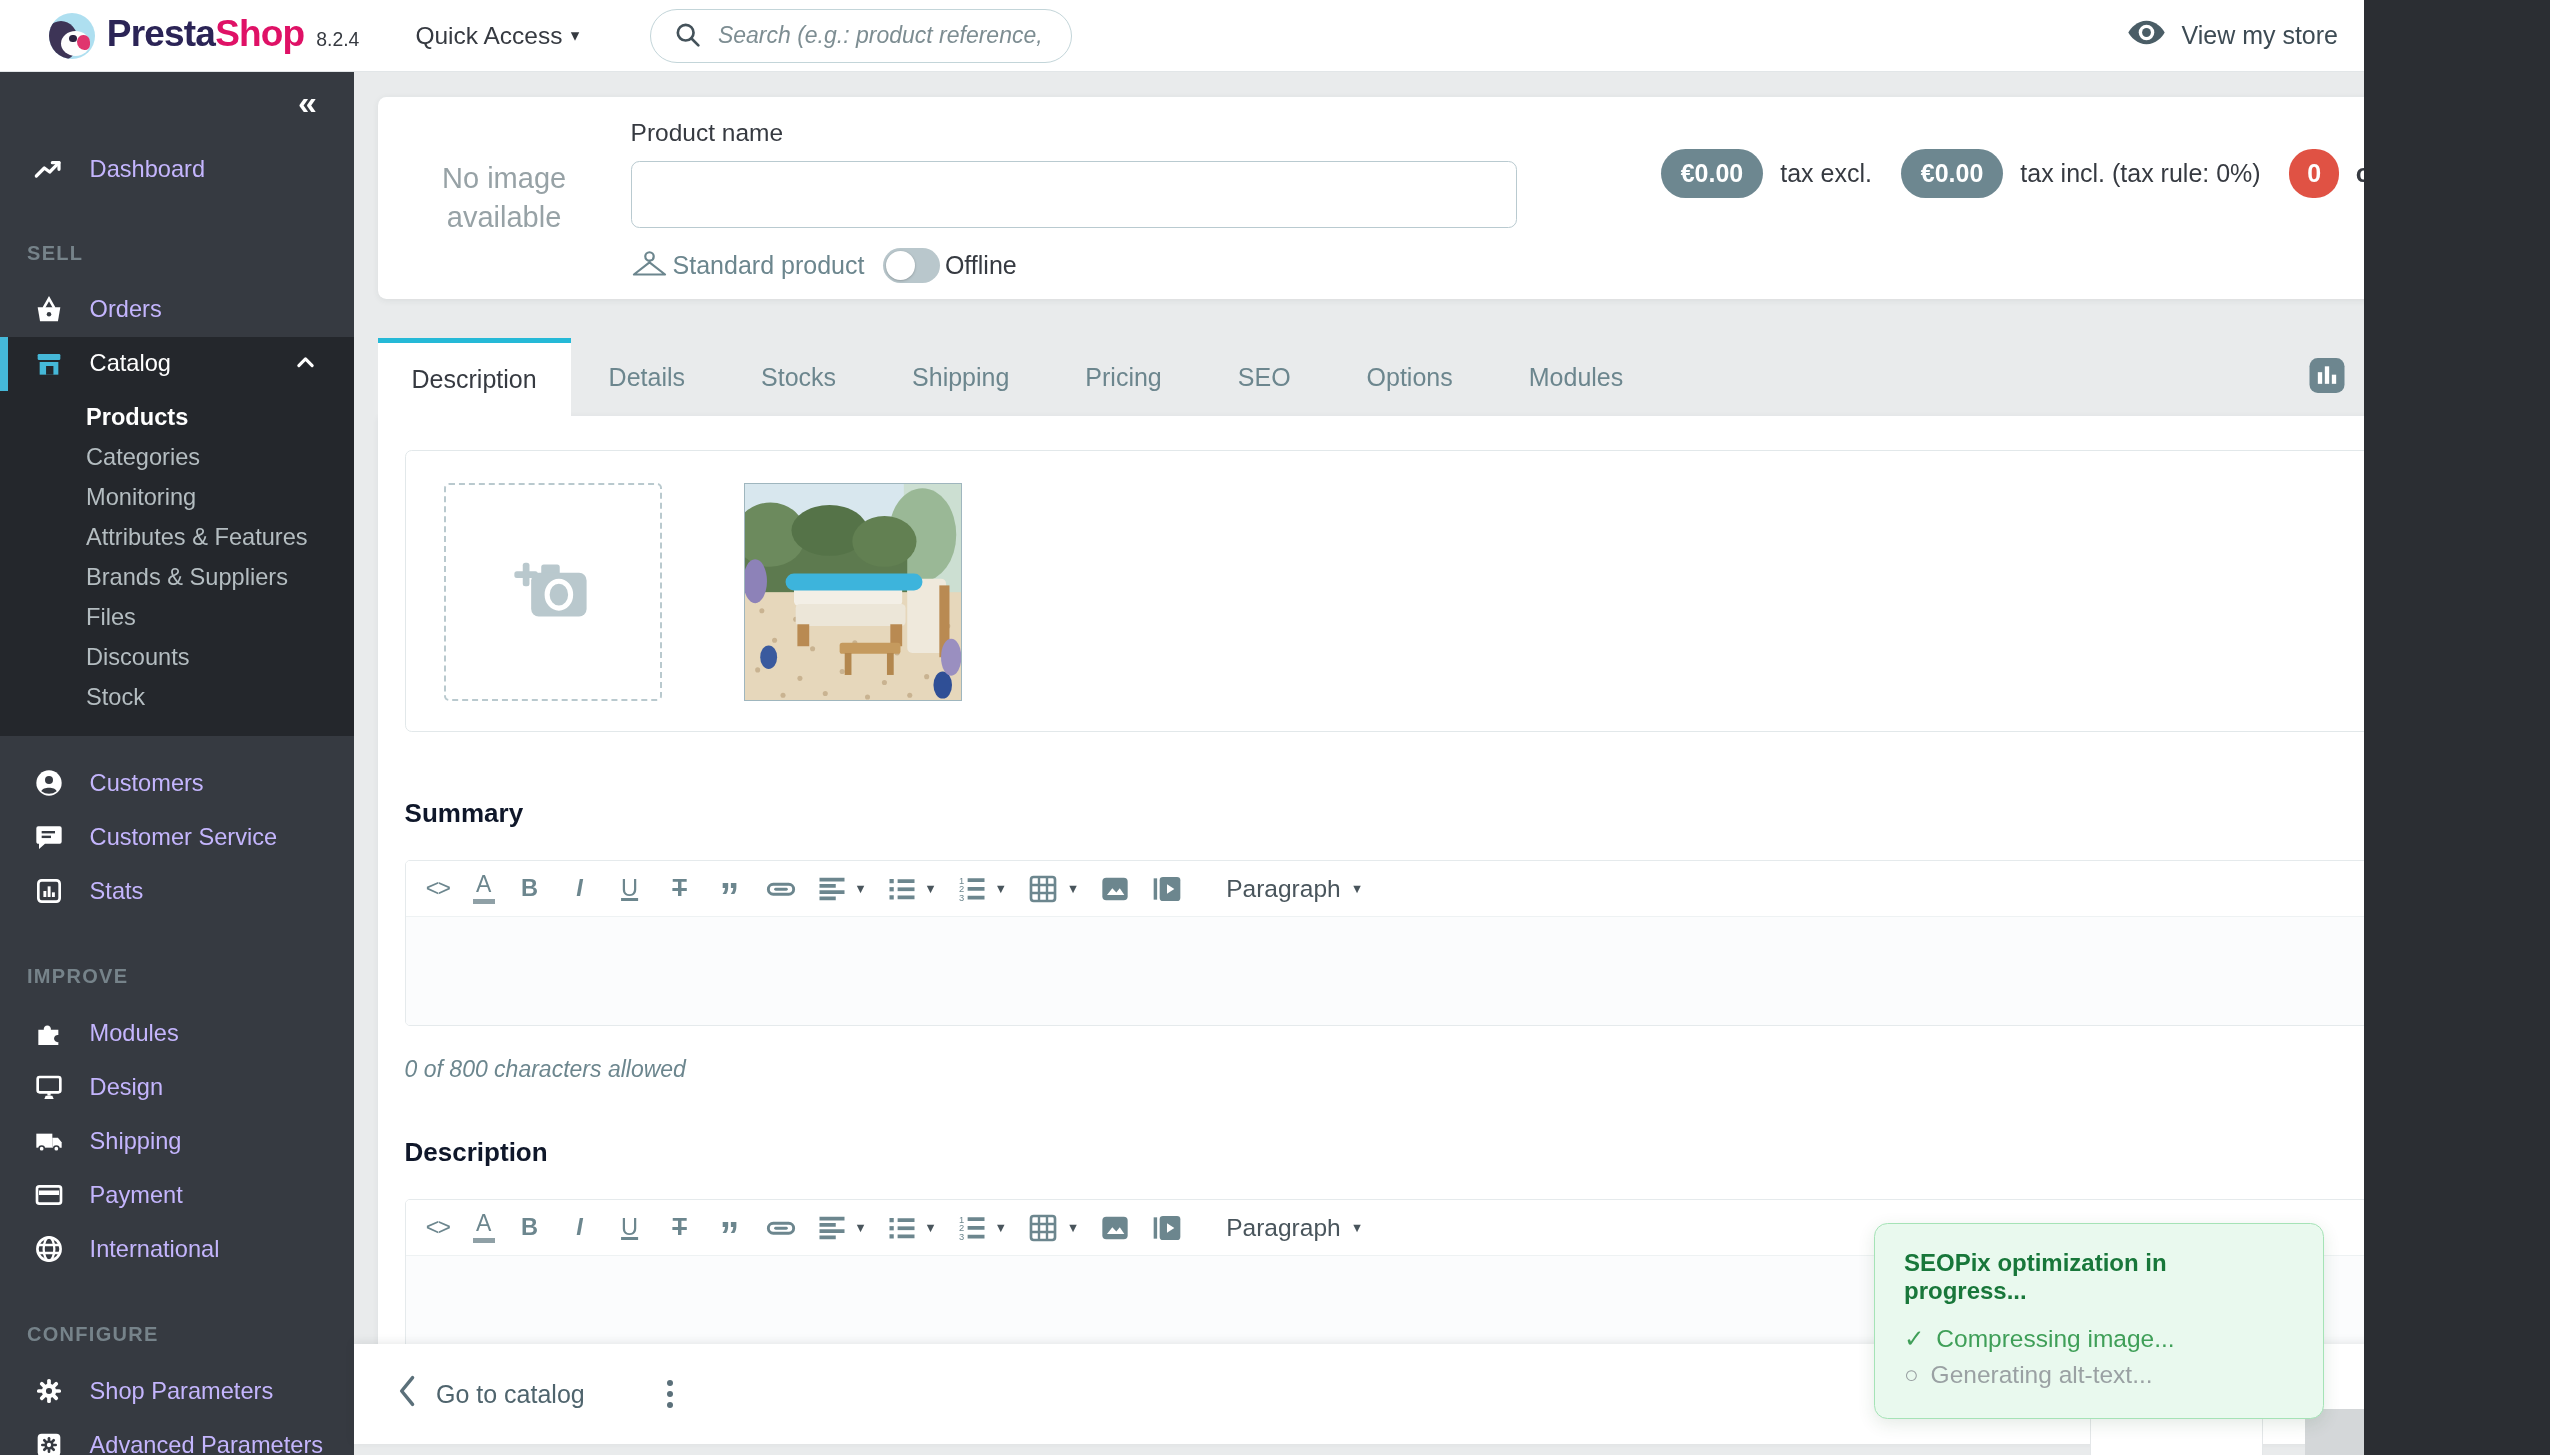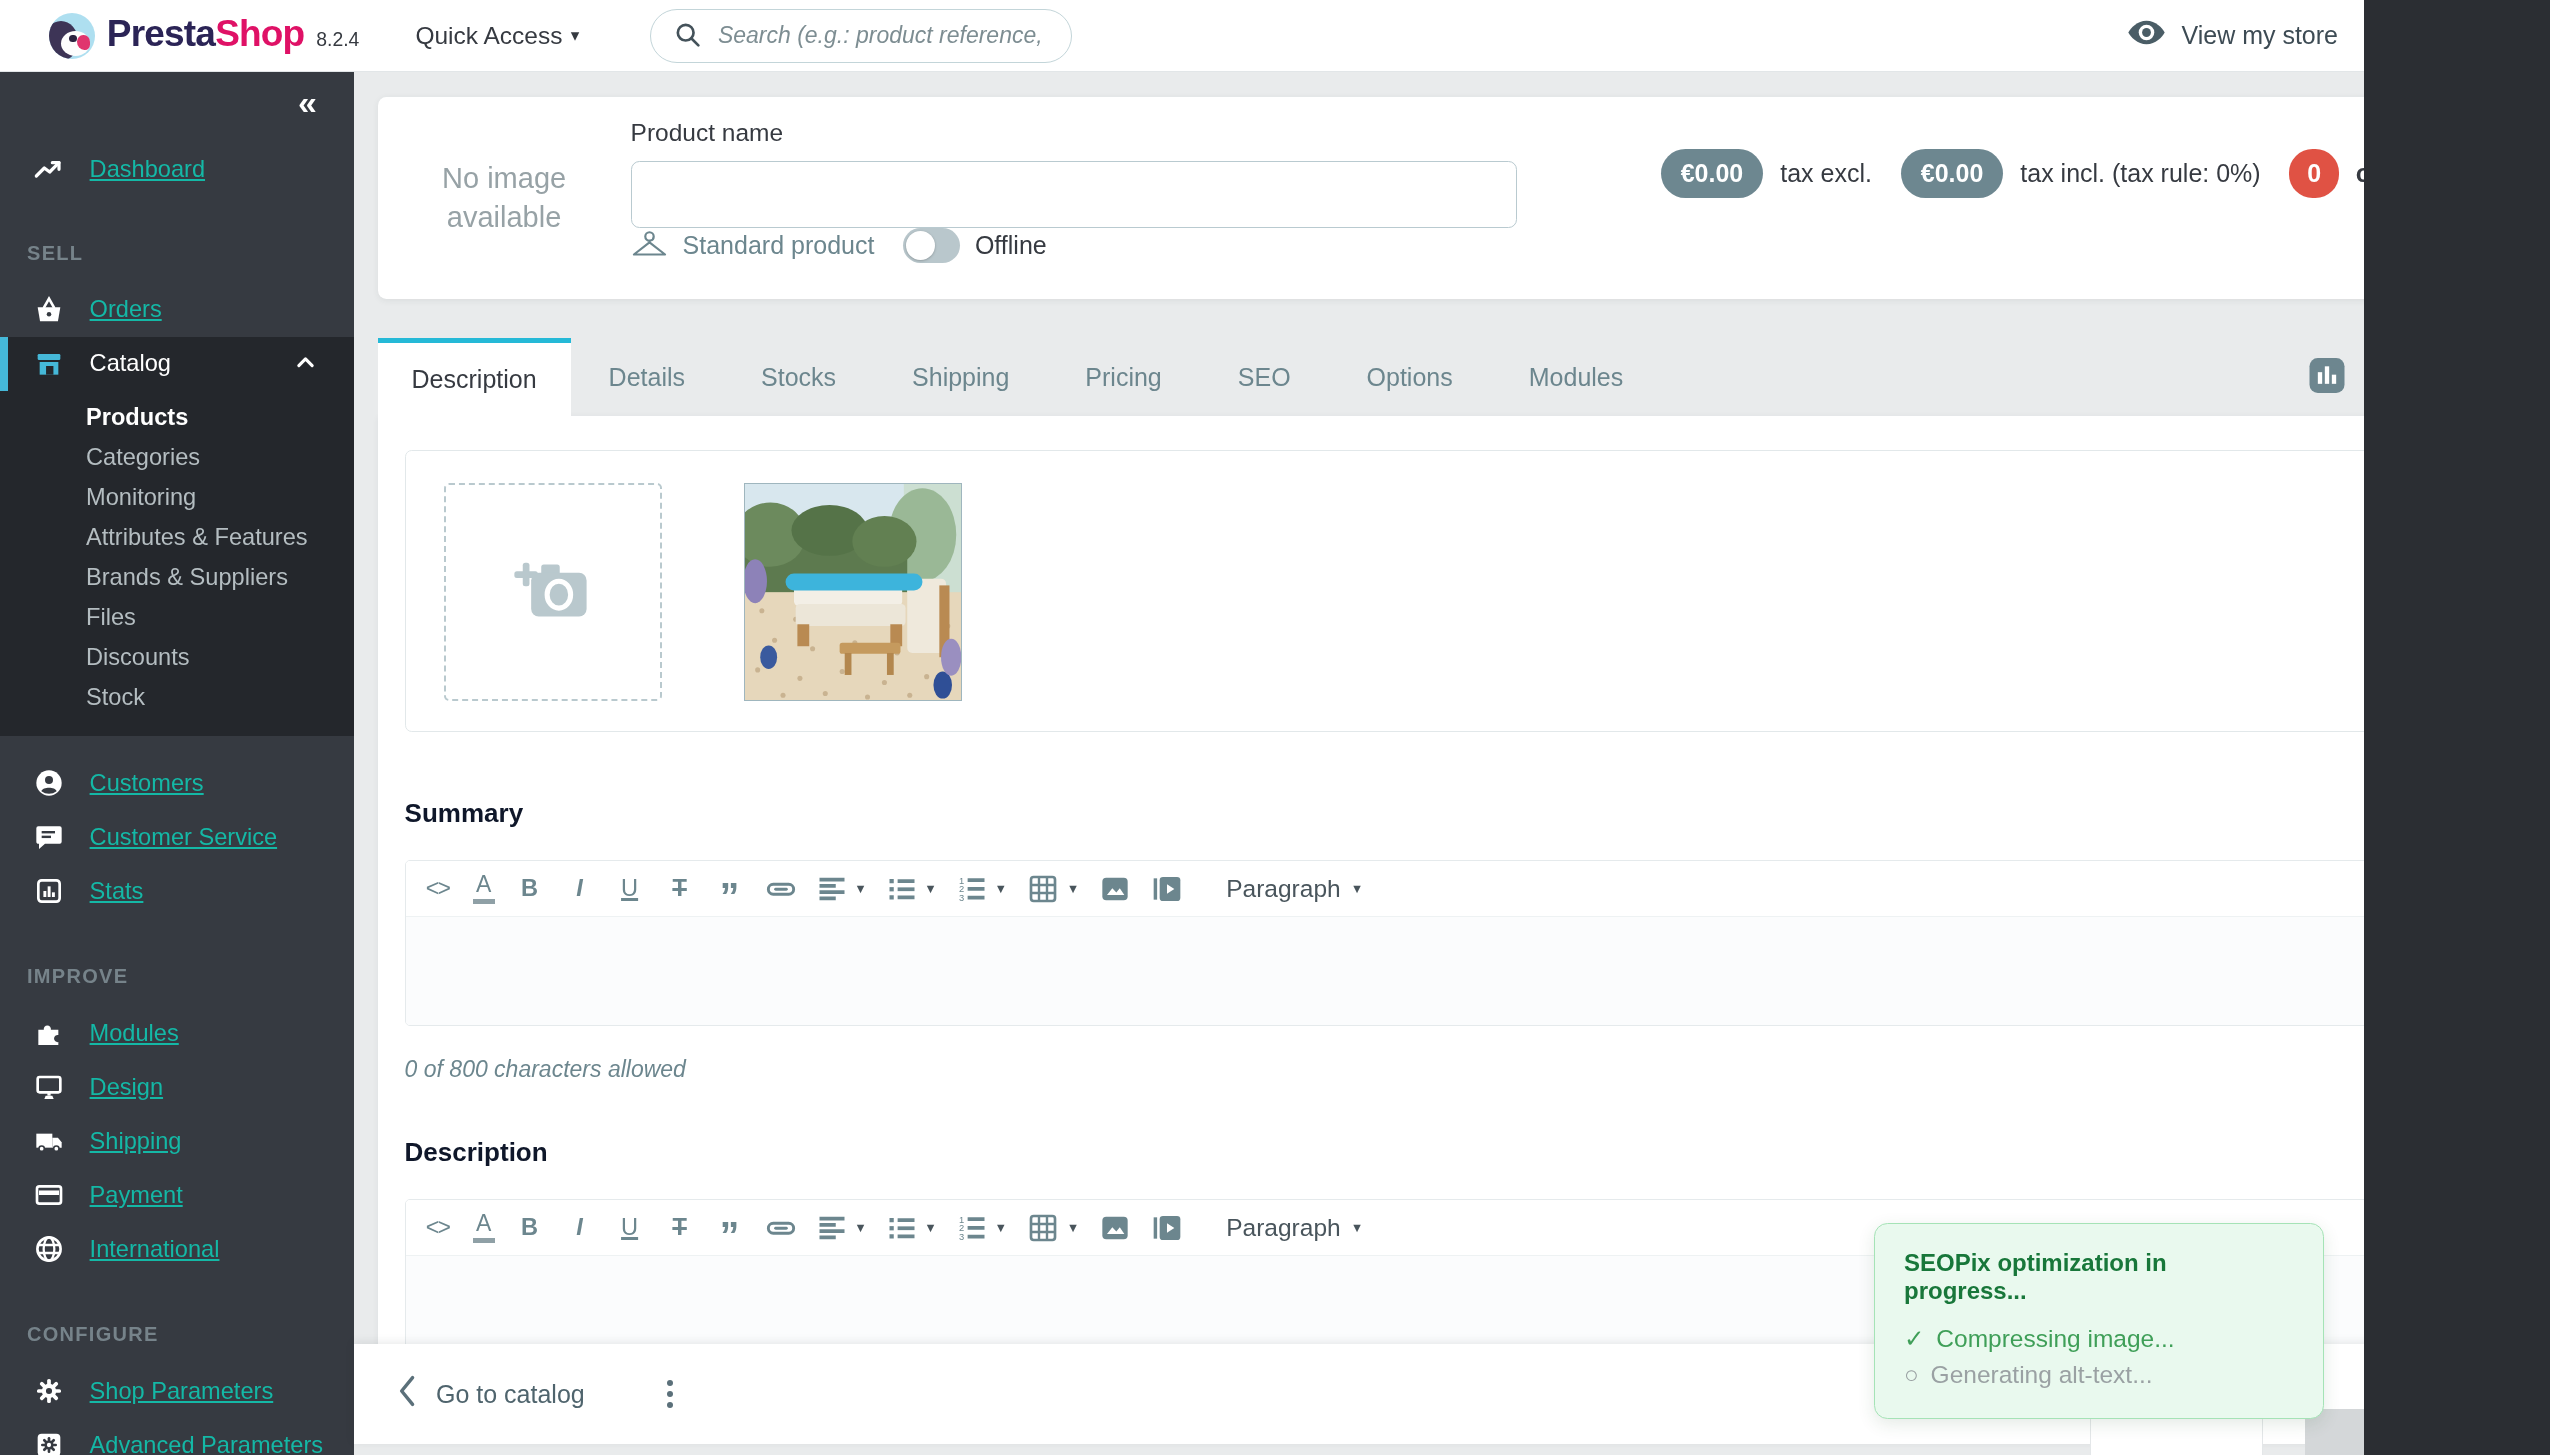--- a/index.html
+++ b/index.html
@@ -32,21 +32,21 @@
   .viewstore{display:flex;align-items:center;gap:15px;font-size:25px;color:#3d4b54;cursor:pointer;}
   .bellwrap{position:relative;cursor:pointer;}
   .badge{position:absolute;top:-10px;right:-13.5px;min-width:29px;height:29px;border-radius:14.3px;
     background:#e8533f;color:#fff;font-size:18.6px;font-weight:700;display:flex;align-items:center;justify-content:center;padding:0 5px;}
 
   
   .sidebar{position:absolute;left:0;top:72px;width:354px;height:1384px;background:#363a41;z-index:20;overflow:hidden;}
   .collapse-row{height:59px;display:flex;align-items:center;justify-content:flex-end;padding-right:37px;}
   .collapse-glyph{color:#fff;font-size:34px;line-height:1;cursor:pointer;font-weight:700;}
   .nav-item{height:54px;display:flex;align-items:center;padding-left:32px;gap:23.6px;cursor:pointer;}
-  .nav-item .label{font-size:23.6px;color:#14b8a6;text-decoration:underline;}
+  .nav-item .label{font-size:23.6px;color:#c4b5fd;}
   .nav-icon{width:34px;height:34px;flex:0 0 auto;display:flex;align-items:center;justify-content:center;}
   .sec-header{height:25px;display:flex;align-items:center;padding-left:27px;
     font-size:20px;font-weight:700;letter-spacing:1.3px;color:#76838a;}
   .catalog-group{background:#24272c;position:relative;padding-bottom:18.6px;}
   .catalog-row{position:relative;height:54px;display:flex;align-items:center;padding-left:32px;gap:23.6px;cursor:pointer;}
   .catalog-row .accent{position:absolute;left:0;top:0;width:7.6px;height:100%;background:#45b8d8;}
   .catalog-row .label{font-size:23.6px;color:#ffffff;}
   .cat-chevron{margin-left:auto;margin-right:34px;}
   .submenu{padding-top:6.7px;}
   .submenu-item{height:40px;display:flex;align-items:center;padding-left:86px;
@@ -57,21 +57,21 @@
   
   .main{position:absolute;left:354px;top:72px;width:2196px;height:1384px;padding:25px 23.6px 0;}
   .header-card{position:relative;height:202px;background:#fff;border-radius:8.4px;
     box-shadow:0 1.7px 6.7px rgba(40,50,60,.07);display:flex;}
   .noimage{width:253px;display:flex;align-items:center;justify-content:center;text-align:center;
     font-size:29px;line-height:1.35;color:#97a2a6;padding:0 48px;}
   .name-col{padding-top:22px;}
   .name-label{font-size:24.5px;color:#363a41;margin-bottom:13.5px;}
   .name-input{width:886px;height:67px;border:1.7px solid #b9cad0;border-radius:8.4px;font-size:25px;
     padding:0 17px;outline:none;font-family:"Liberation Sans",sans-serif;}
-  .type-row{display:flex;align-items:center;gap:15px;}
+  .type-row{margin-top:20px;display:flex;align-items:center;gap:5px;}
   .type-label{font-size:25px;color:#6c868e;}
   .toggle{width:57px;height:35px;border-radius:17.7px;background:#b9c7cc;position:relative;margin-left:13.5px;cursor:pointer;}
   .toggle .knob{position:absolute;left:3.4px;top:3.4px;width:29px;height:29px;border-radius:50%;background:#fff;
     box-shadow:0 0.8px 2.5px rgba(0,0,0,.25);}
   .status-label{font-size:25px;color:#363a41;}
   .price-row{position:absolute;right:29px;top:52px;display:flex;align-items:center;gap:17px;}
   .pill{background:#6d8790;color:#fff;font-size:25px;font-weight:700;border-radius:25px;padding:10px 20px;}
   .plabel{font-size:25px;color:#363a41;margin-right:11.8px;}
   .stockpill{background:#e05244;color:#fff;font-size:25px;font-weight:700;border-radius:23.6px;padding:10px 17.7px;}
 

